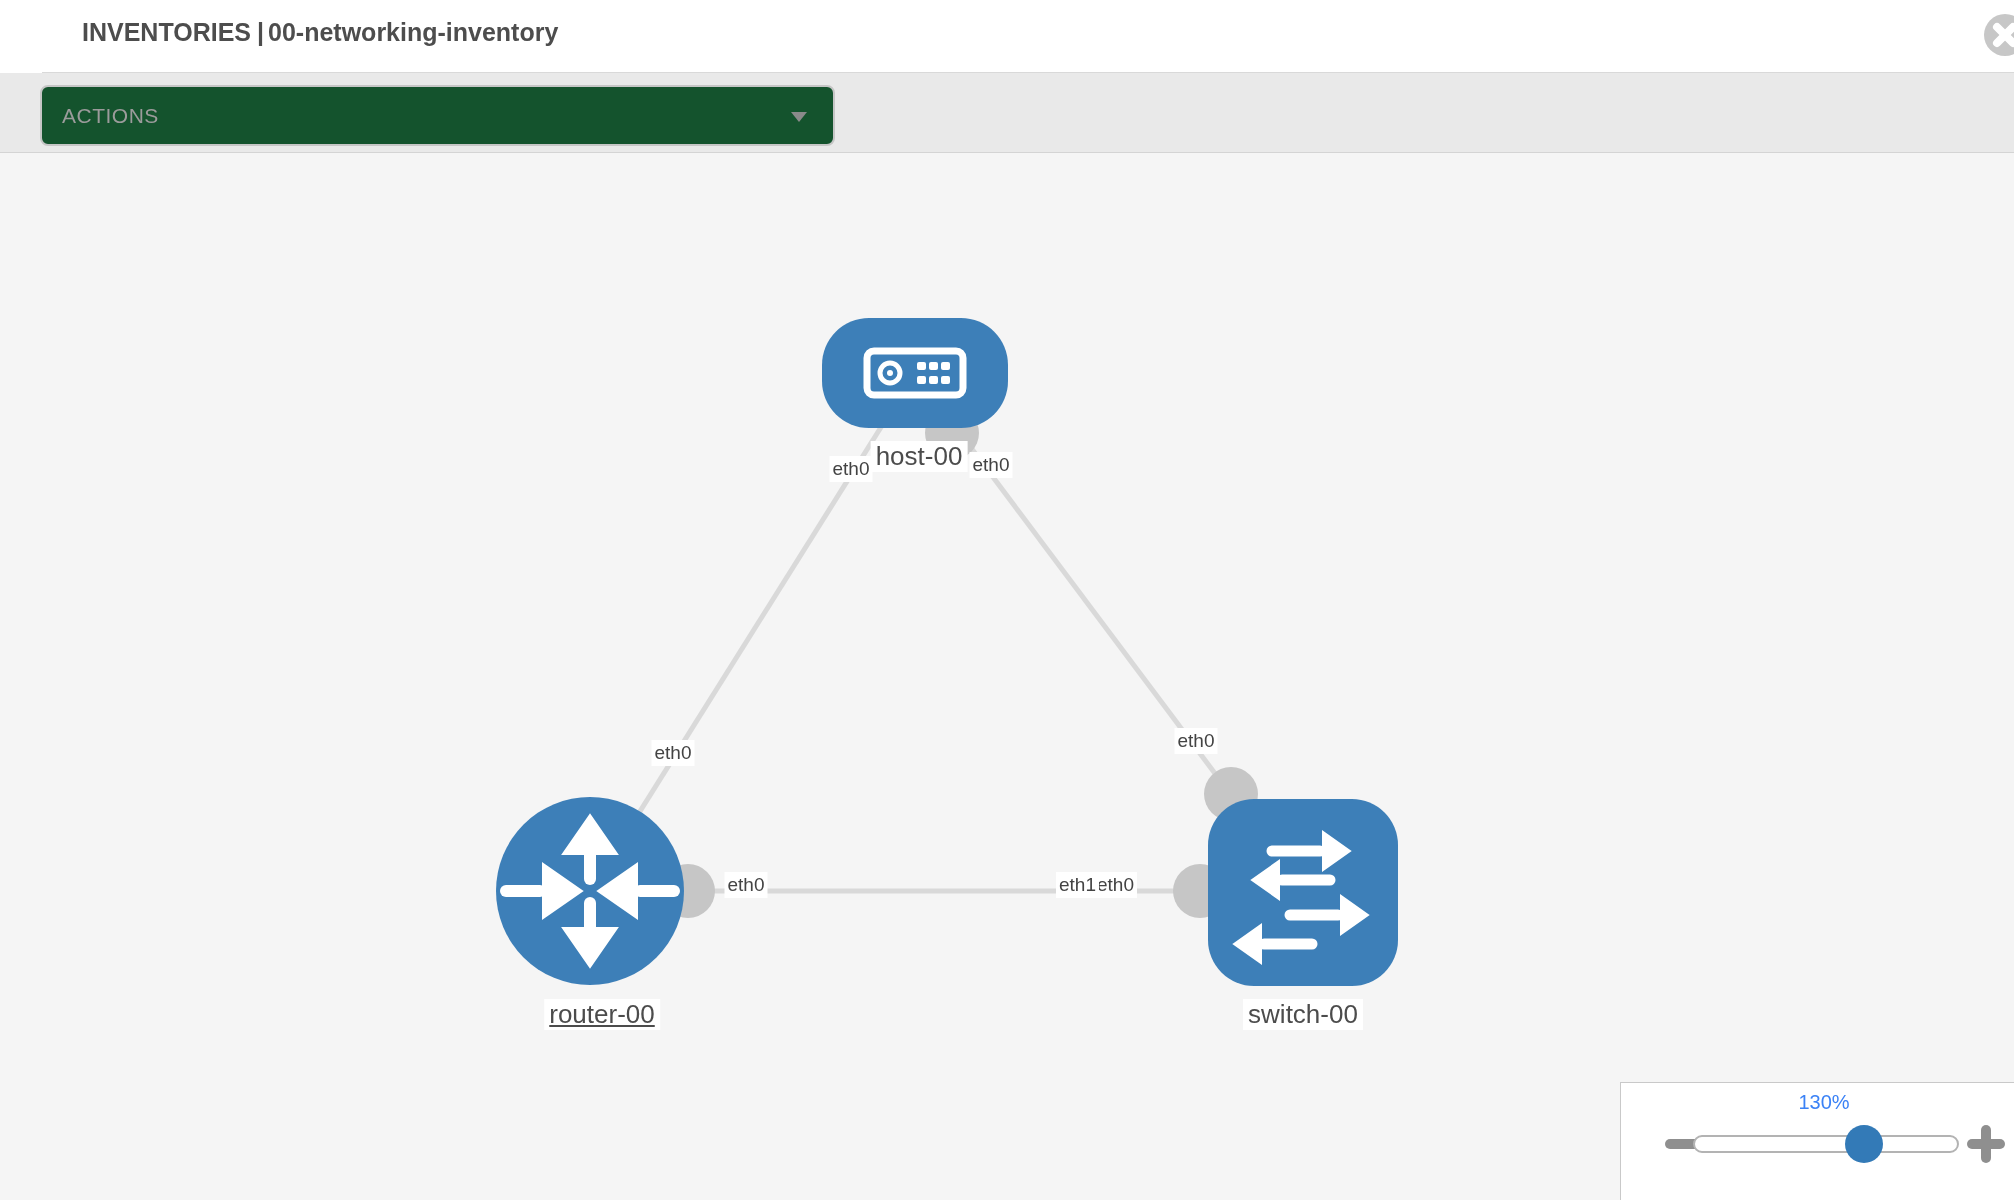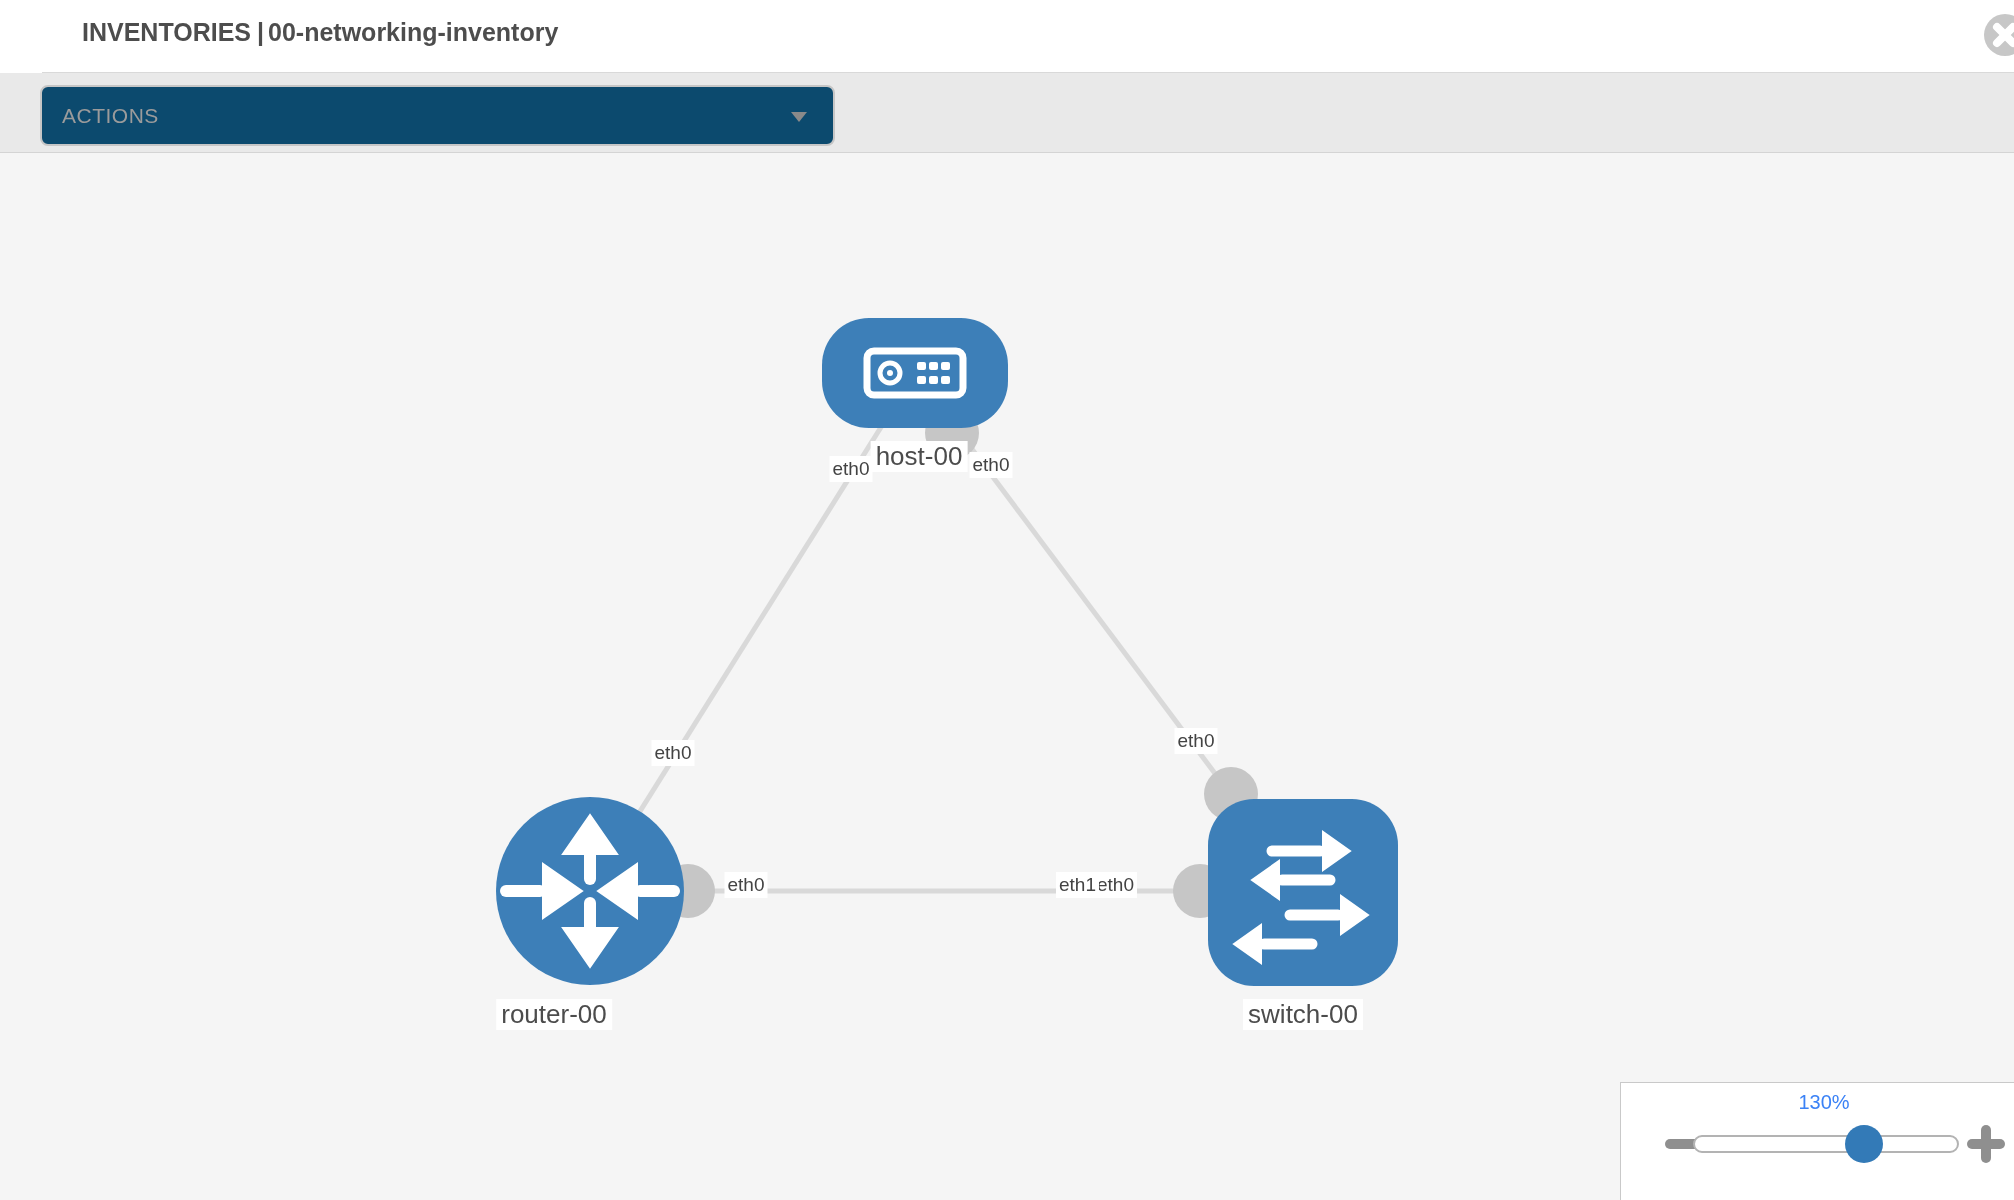--- a/index.html
+++ b/index.html
@@ -10,21 +10,21 @@
   .header{position:absolute;left:0;top:0;width:2014px;height:72px;background:#ffffff;
     border-bottom:1px solid #d9d9d9;margin-left:42px;}
   .title{position:absolute;left:40px;top:18px;font-size:25px;font-weight:700;color:#4d4d4d;}
   .title span{margin-right:8px;}
   .title .sep{margin:0 4px 0 -2px;}
   .close-btn{position:absolute;left:1941px;top:13px;width:44px;height:44px;cursor:pointer;}
 
   
   .toolbar{position:absolute;left:0;top:73px;width:2014px;height:79px;background:#e9e9e9;
     border-bottom:1px solid #d4d4d4;}
-  .dropdown{position:absolute;top:12px;height:61px;background:#0c4a6e;border:2px solid #c6c6c6;
+  .dropdown{position:absolute;top:12px;height:61px;background:#14532d;border:2px solid #c6c6c6;
     border-radius:8px;box-sizing:border-box;cursor:pointer;}
   .dropdown .dd-label{position:absolute;left:20px;top:50%;transform:translateY(-50%);
     font-size:21px;color:#9b9b9b;letter-spacing:.5px;}
   .caret{position:absolute;top:50%;margin-top:-4px;width:0;height:0;
     border-left:8px solid transparent;border-right:8px solid transparent;
     border-top:10px solid #8a8a8a;}
   .dd-actions{left:40px;width:795px;}
   .dd-search{left:1183px;width:795px;}
   .tool-icon{position:absolute;top:97px;}
 
@@ -144,21 +144,21 @@
           <polygon points="1252,727 1279,708 1279,746" stroke-width="2"></polygon>
           <line x1="1290" y1="762" x2="1338" y2="762" stroke-width="11" stroke-linecap="round"></line>
           <polygon points="1368,762 1341,743 1341,781" stroke-width="2"></polygon>
           <line x1="1312" y1="791" x2="1264" y2="791" stroke-width="11" stroke-linecap="round"></line>
           <polygon points="1234,791 1261,772 1261,810" stroke-width="2"></polygon>
         </g>
       </g>
     </svg>
 
     <div class="nlabel" style="left:919px;top:288px;">host-00</div>
-    <div class="nlabel" style="left:554px;top:846px;">router-00</div>
+    <div class="nlabel" style="left:602px;top:846px;text-decoration:underline;">router-00</div>
     <div class="nlabel" style="left:1303px;top:846px;">switch-00</div>
 
     <div class="plabel" style="left:851px;top:303px;">eth0</div>
     <div class="plabel" style="left:991px;top:299px;">eth0</div>
     <div class="plabel" style="left:673px;top:587px;">eth0</div>
     <div class="plabel" style="left:1196px;top:575px;">eth0</div>
     <div class="plabel" style="left:746px;top:719px;">eth0</div>
     <div class="plabel-raw" style="left:1094px;top:719px;z-index:1;">eth0</div>
     <div class="plabel-raw" style="left:1056px;top:719px;z-index:2;">eth1</div>
   </div>

